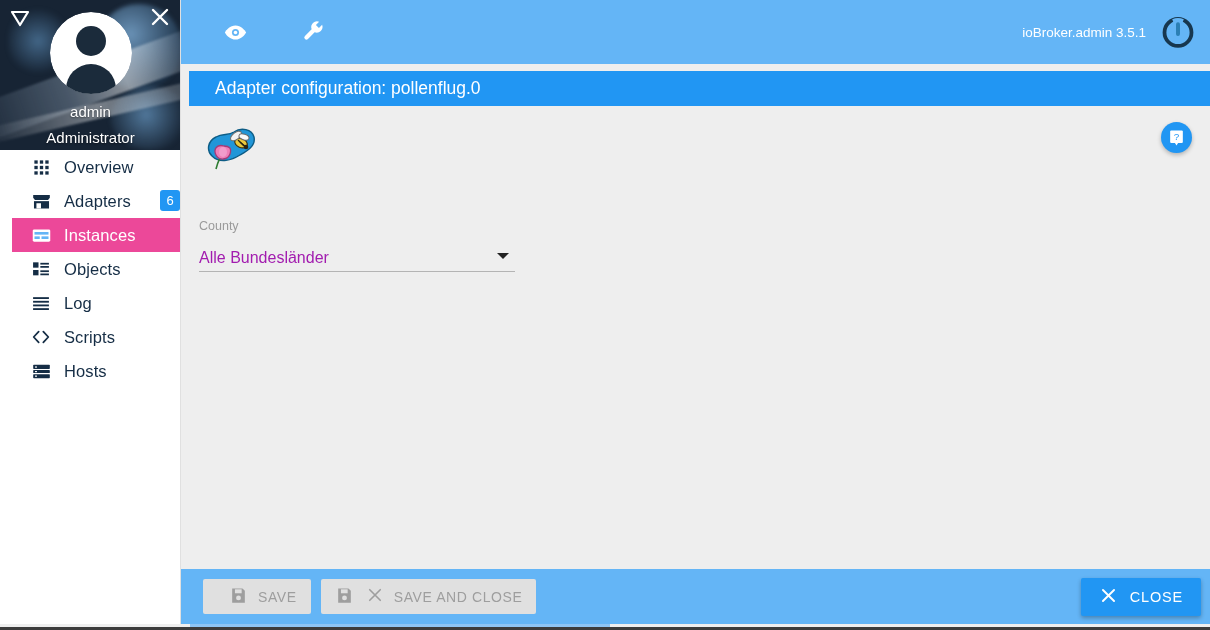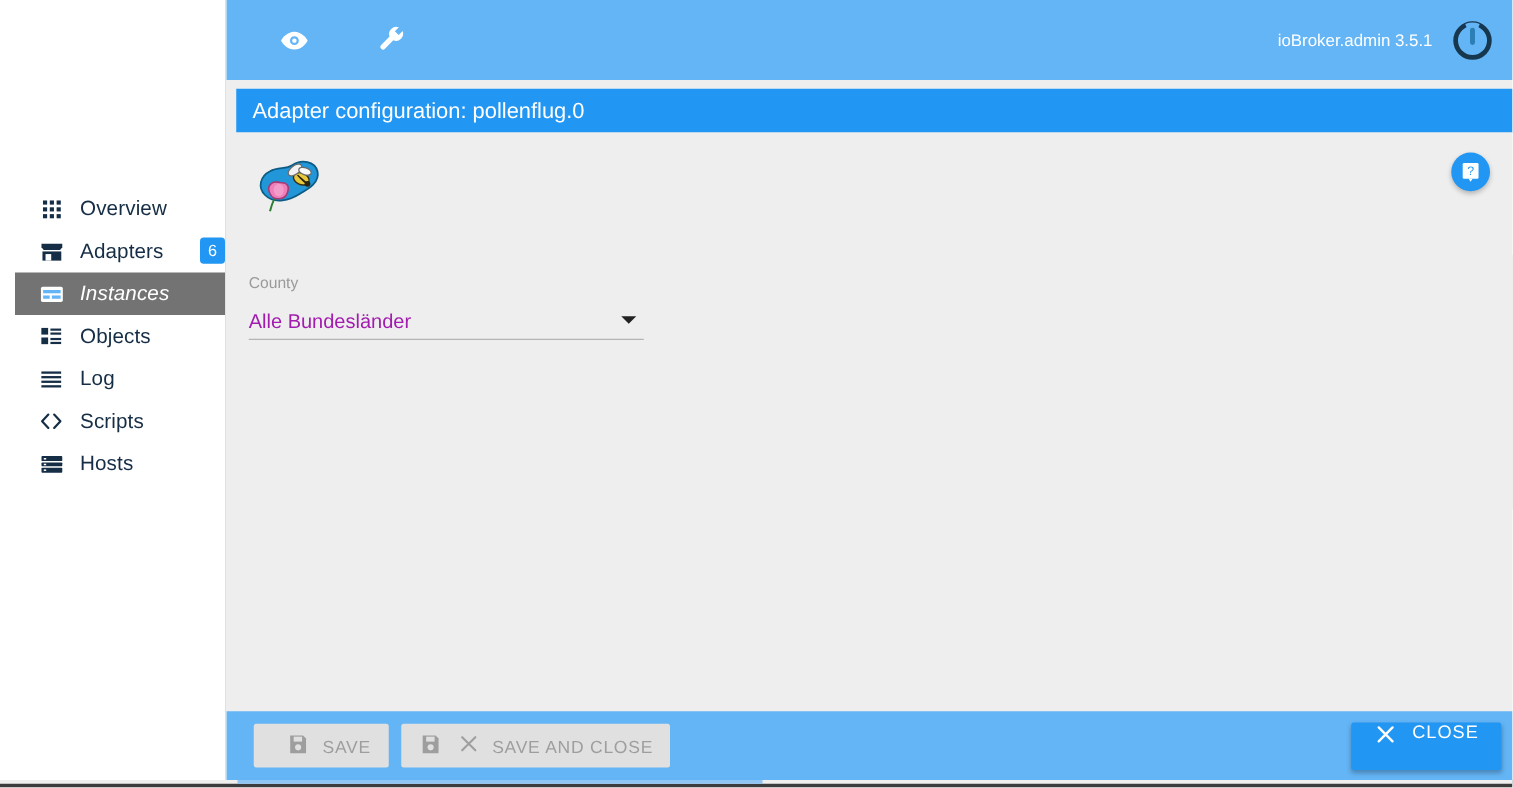--- a/index.html
+++ b/index.html
@@ -125,21 +125,21 @@
     width: 26px; height: 24px;
     display: flex; align-items: center; justify-content: center;
     margin-right: 10px;
     flex: 0 0 26px;
   }
   .menu-item .mi-label {
     font-size: 16.5px;
     color: #152d45;
     letter-spacing: 0.1px;
   }
-  .menu-item.selected { background: #737373; font-style: italic; }
+  .menu-item.selected { background: #ec4899; }
   .menu-item.selected .mi-label { color: #ffffff; }
   .menu-item.selected .mi-icon svg { fill: #ffffff; }
   .mi-icon svg { fill: #152d45; }
   .badge {
     position: absolute; right: 13px; top: 6px;
     min-width: 20px; height: 21px;
     background: #2196f3;
     color: #ffffff;
     border-radius: 3px;
     font-size: 13px;
@@ -199,21 +199,21 @@
   
   #title-bar {
     position: absolute; left: 8px; top: 71px;
     width: 1021px; height: 35px;
     background: #2196f3;
     display: flex; align-items: center;
   }
   #title-text {
     color: #ffffff;
     font-size: 17.5px;
-    padding-left: 13px;
+    padding-left: 26px;
   }
 
   
   #content {
     position: absolute; left: 0; top: 106px;
     width: 1029px; height: 463px;
     background: #eeeeee;
   }
   #adapter-logo {
     position: absolute; left: 21px; top: 16px;
@@ -277,21 +277,21 @@
     font-family: "Liberation Sans", sans-serif;
   }
   #save-btn { margin-left: 22px; padding-left: 26px; }
   #save-close-btn { margin-left: 10px; }
   .flat-btn .btn-text { margin-left: 10px; }
   #close-btn {
     margin-left: auto; margin-right: 9px;
     height: 38px;
     background: #2196f3;
     border: none; border-radius: 2px;
-    display: flex; 
+    display: flex; align-items: center;
     padding: 0 18px;
     color: #ffffff;
     font-size: 14.5px;
     letter-spacing: 0.8px;
     cursor: pointer;
     box-shadow: 0 2px 4px rgba(0,0,0,0.28);
     font-family: "Liberation Sans", sans-serif;
   }
   #close-btn .btn-text { margin-left: 12px; }
 
@@ -312,20 +312,48 @@
     background: #8ec5f5;
   }
 </style>
 </head>
 <body>
 
 <div id="app">
 
   <div id="sidebar">
 
+    <div id="side-header">
+      <div class="blob2"></div>
+      <div class="blob1"></div>
+      <div class="blob3"></div>
+      <div class="swoosh1"></div>
+      <div class="swoosh2"></div>
+
+      <div id="menu-toggle-icon">
+        <svg width="24" height="24" viewBox="0 0 24 24" aria-hidden="true">
+          <path d="M4 6 L20 6 L12 19 Z" fill="none" stroke="#ffffff" stroke-width="2.2" stroke-linejoin="round"></path>
+        </svg>
+      </div>
+
+      <div id="side-close-icon">
+        <svg width="24" height="24" viewBox="0 0 24 24" aria-hidden="true">
+          <path d="M5 5 L19 19 M19 5 L5 19" stroke="#ffffff" stroke-width="2.4" stroke-linecap="round"></path>
+        </svg>
+      </div>
+
+      <div class="avatar-wrap">
+        <div class="circle"></div>
+        <div class="ahead"></div>
+        <div class="abody"></div>
+      </div>
+
+      <div id="user-name">admin</div>
+      <div id="user-role">Administrator</div>
+    </div>
 
     <div id="menu">
 
       <div class="menu-item">
         <span class="mi-icon">
           <svg width="19" height="19" viewBox="0 0 24 24" aria-hidden="true">
             <rect x="3" y="3" width="4.2" height="4.2"></rect>
               <rect x="9.9" y="3" width="4.2" height="4.2"></rect>
               <rect x="16.8" y="3" width="4.2" height="4.2"></rect>
             <rect x="3" y="9.9" width="4.2" height="4.2"></rect>

